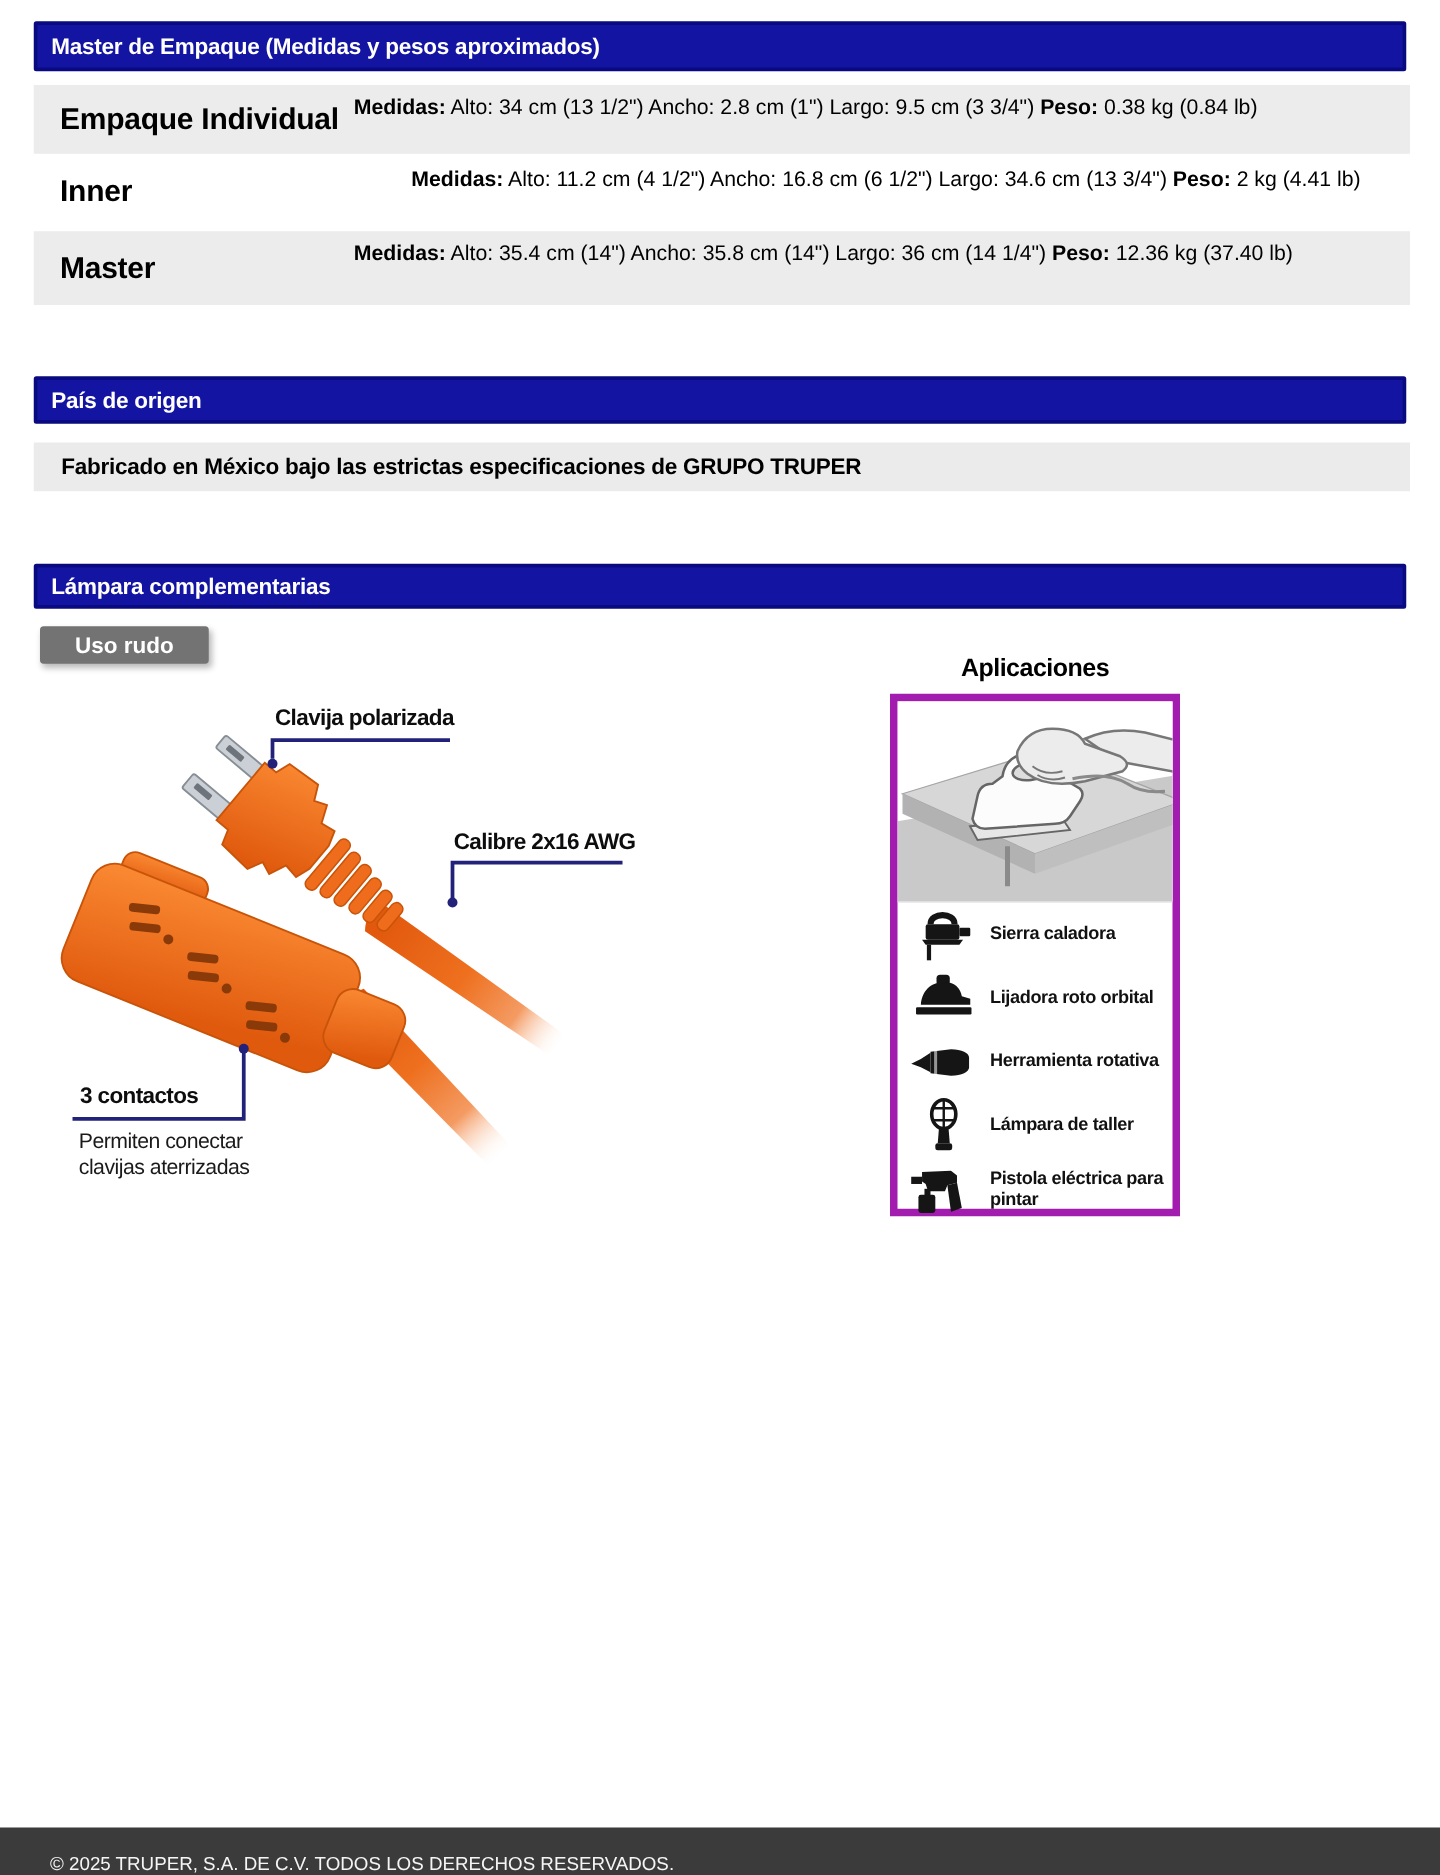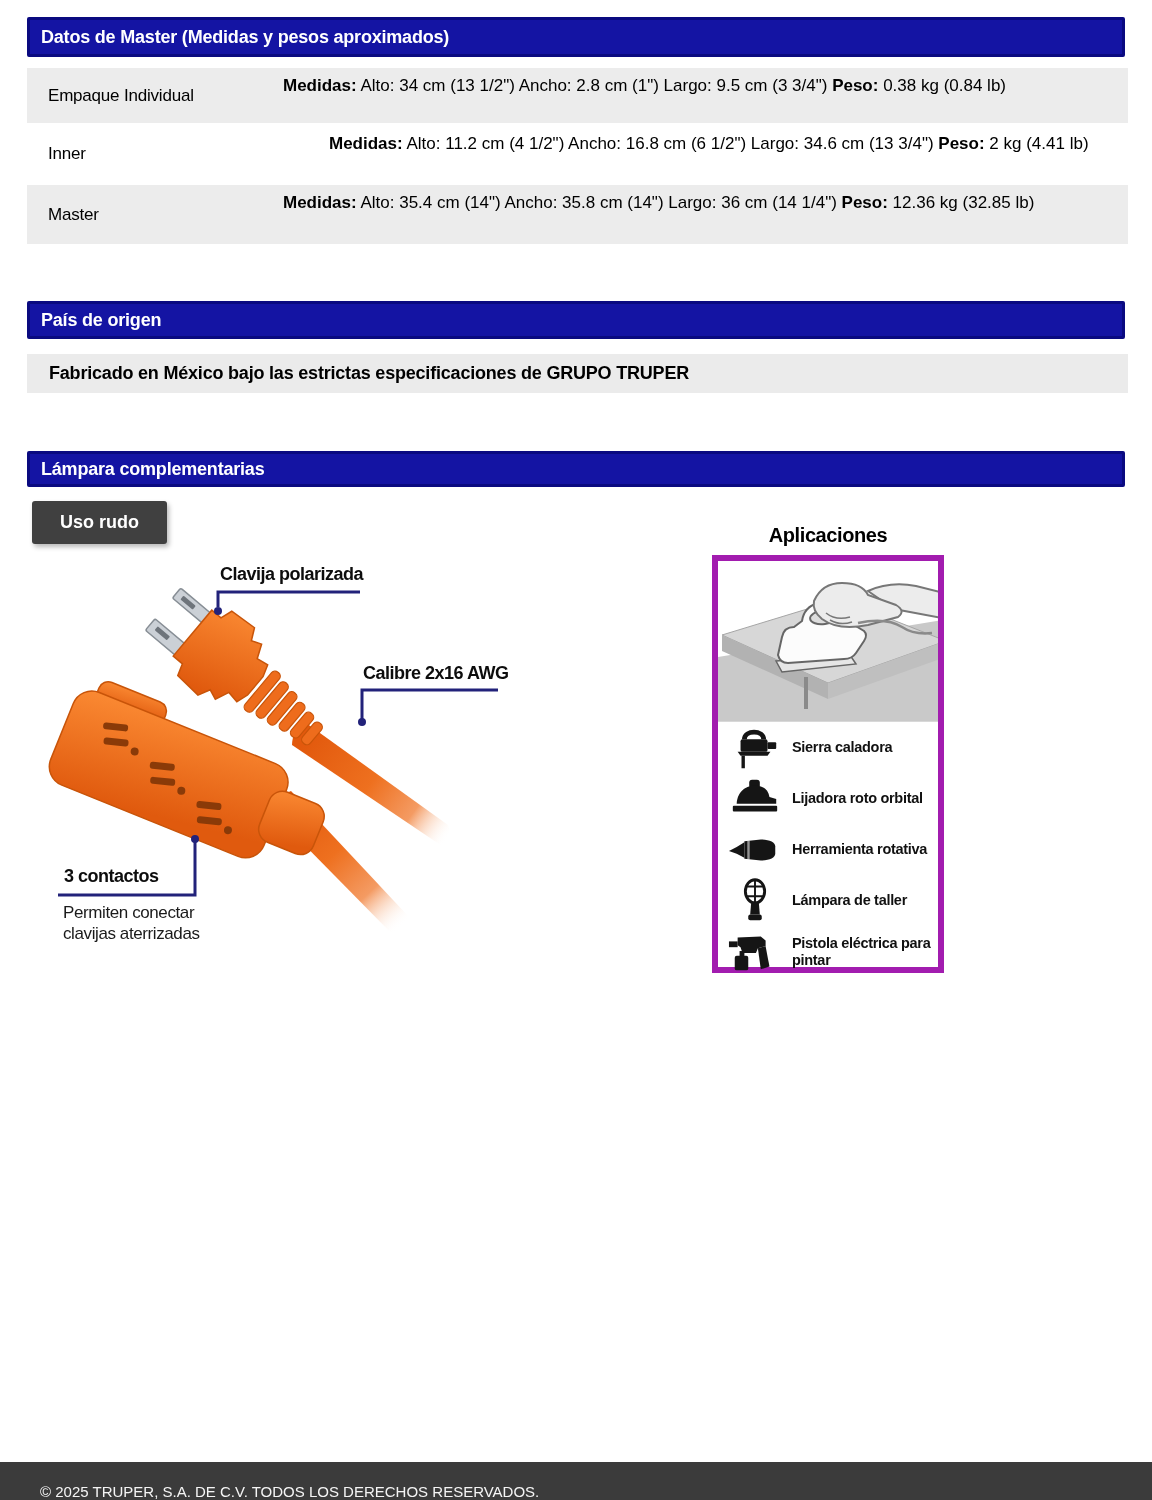--- a/index.html
+++ b/index.html
@@ -11,32 +11,32 @@
   .bluebar {
     position:absolute; left:27px; right:27px;
     background:#1414A3; border:3px solid #0A0A80; border-radius:2px;
     color:#fff; font-weight:bold; font-size:18px;
     display:flex; align-items:center; padding-left:11px; letter-spacing:-0.2px;
   }
   .trow { position:absolute; left:27px; right:24px; display:flex; }
   .trow.gray { background:#ECECEC; }
   .trow .lbl {
     width:256px; padding-left:21px; display:flex; align-items:center;
-    font-weight:normal; font-size:17px; letter-spacing:-0.2px;
+    font-weight:bold; font-size:24px; letter-spacing:-0.2px;
   }
   .trow .val { flex:1; padding:5px 26px 0 0; font-size:17px; line-height:26px; }
   .trow .val b { font-weight:bold; }
   .strip {
     position:absolute; left:27px; right:24px; top:354px; height:39px;
     background:#EBEBEB; display:flex; align-items:center;
     font-weight:bold; font-size:18px; padding-left:22px; letter-spacing:-0.2px;
   }
   .badge {
-    position:absolute; left:32px; top:501px; width:135px; height:43px;
-    background:#404040; border-radius:3px; box-shadow:2px 3px 5px rgba(0,0,0,0.28);
+    position:absolute; left:32px; top:501px; width:135px; height:30px;
+    background:#737373; border-radius:3px; box-shadow:2px 3px 5px rgba(0,0,0,0.28);
     color:#fff; font-weight:bold; font-size:18px;
     display:flex; align-items:center; justify-content:center;
   }
   .cord-svg { position:absolute; left:40px; top:555px; }
   .callout {
     position:absolute; font-weight:bold; font-size:18px; color:#0d0d0d;
     letter-spacing:-0.5px; white-space:nowrap;
   }
   .callout-note {
     position:absolute; left:63px; top:902px; width:162px;
@@ -62,34 +62,34 @@
     position:absolute; left:0; right:0; top:1462px; height:38px; background:#3B3B3B;
     color:#F5F5F5; font-size:15px; display:flex; align-items:flex-end; padding-left:40px;
   }
 </style>
 </head>
 <body>
 
 <div class="page">
 
   <div class="bluebar" style="top:17px;height:40px;">
-    <span>Datos de Master (Medidas y pesos aproximados)</span>
+    <span>Master de Empaque (Medidas y pesos aproximados)</span>
   </div>
 
   <div class="trow gray" style="top:68px;height:55px;">
     <div class="lbl">Empaque Individual</div>
     <div class="val"><b>Medidas:</b><span> Alto: 34 cm (13 1/2") Ancho: 2.8 cm (1") Largo: 9.5 cm (3 3/4") </span><b>Peso:</b><span> 0.38 kg (0.84 lb)</span></div>
   </div>
   <div class="trow" style="top:126px;height:56px;gap:46px;">
     <div class="lbl">Inner</div>
     <div class="val"><b>Medidas:</b><span> Alto: 11.2 cm (4 1/2") Ancho: 16.8 cm (6 1/2") Largo: 34.6 cm (13 3/4") </span><b>Peso:</b><span> 2 kg (4.41 lb)</span></div>
   </div>
   <div class="trow gray" style="top:185px;height:59px;">
     <div class="lbl">Master</div>
-    <div class="val"><b>Medidas:</b><span> Alto: 35.4 cm (14") Ancho: 35.8 cm (14") Largo: 36 cm (14 1/4") </span><b>Peso:</b><span> 12.36 kg (32.85 lb)</span></div>
+    <div class="val"><b>Medidas:</b><span> Alto: 35.4 cm (14") Ancho: 35.8 cm (14") Largo: 36 cm (14 1/4") </span><b>Peso:</b><span> 12.36 kg (37.40 lb)</span></div>
   </div>
 
   <div class="bluebar" style="top:301px;height:38px;">
     <span>País de origen</span>
   </div>
   <div class="strip">Fabricado en México bajo las estrictas especificaciones de GRUPO TRUPER</div>
 
   <div class="bluebar" style="top:451px;height:36px;">
     <span>Lámpara complementarias</span>
   </div>

